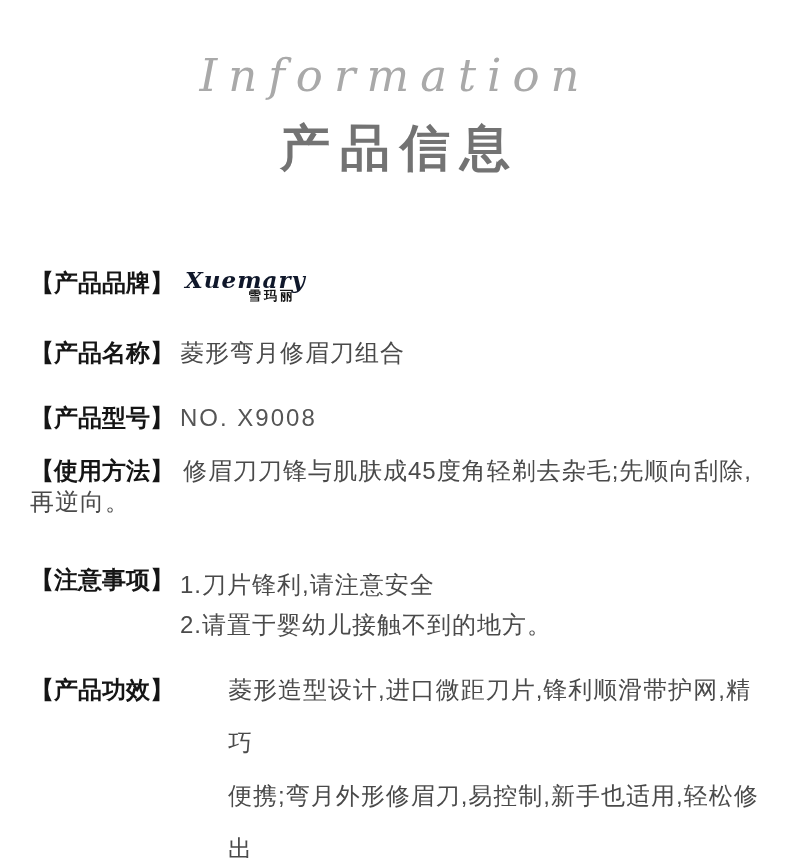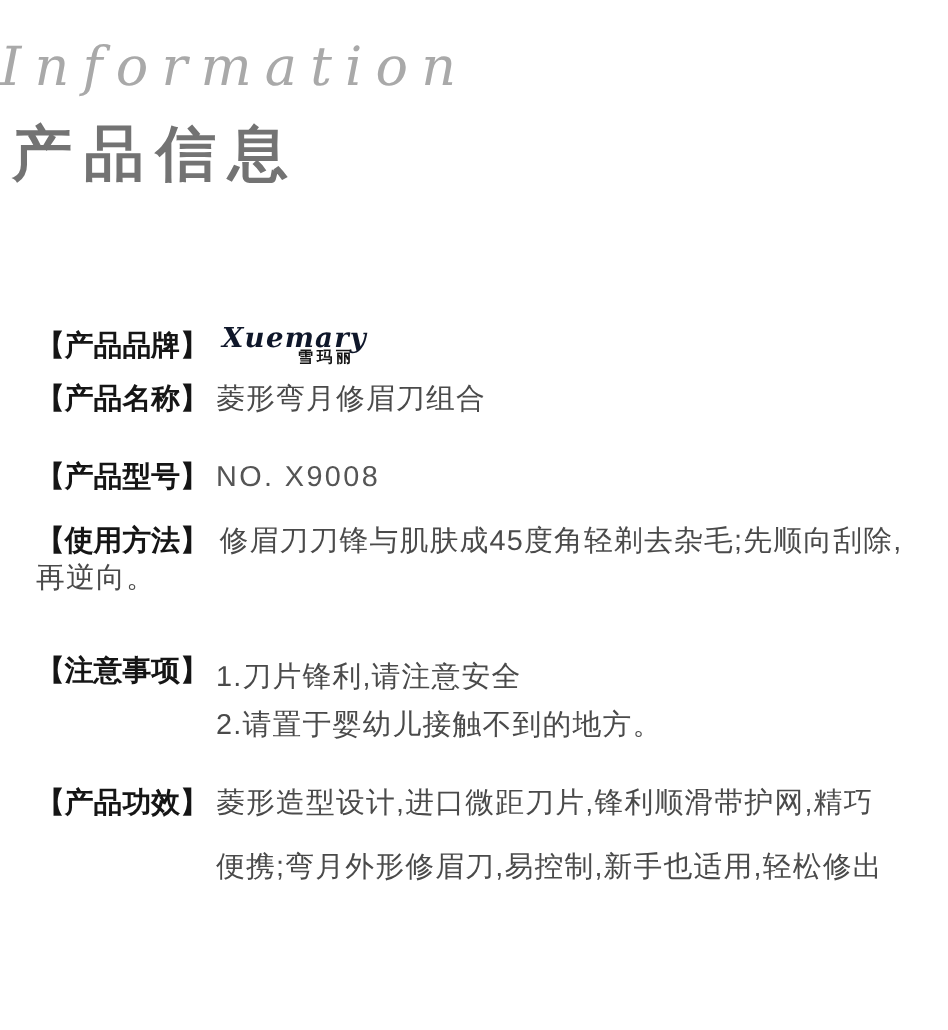--- a/index.html
+++ b/index.html
@@ -16,22 +16,22 @@
   }
   .page {
     width: 790px;
     height: 858px;
     background: #ffffff;
     box-sizing: border-box;
   }
 
   
   .header {
-    text-align: left;
-    padding-top: 24px;
+    text-align: center;
+    padding-top: 44px;
   }
   .script-title {
     font-family: "DejaVu Serif", serif;
     font-style: italic;
     font-weight: 400;
     font-size: 45px;
     line-height: 64px;
     color: #a9a9a9;
     letter-spacing: 11px;
   }
@@ -61,21 +61,21 @@
   }
   .value {
     color: #4a4a4a;
     line-height: 30px;
     letter-spacing: 1px;
   }
 
   
   .row-brand {
     margin-top: 92px;
-    align-items: flex-end;
+    align-items: flex-start;
     height: 56px;
   }
   .brand-logo {
     display: inline-block;
     margin-left: 5px;
     line-height: 1;
   }
   .brand-script {
     font-family: "DejaVu Serif", serif;
     font-style: italic;
@@ -104,21 +104,21 @@
   .row-method .line { line-height: 31px; }
   .row-method .label { display: inline; margin-right: 9px; }
 
   
   .row-notes { margin-top: 48px; }
   .row-notes .note-item { line-height: 40px; letter-spacing: 1px; }
 
   
   .row-effects { margin-top: 18px; }
   .row-effects .label { line-height: 53px; }
-  .row-effects .fx-line { line-height: 53px; letter-spacing: 1px; }
+  .row-effects .fx-line { line-height: 53px; letter-spacing: 1px; margin-left: 48px; }
 </style>
 </head>
 <body>
 
 <div class="page">
 
   <div class="header">
     <div class="script-title">Information</div>
     <h1 class="page-title">产品信息</h1>
   </div>

